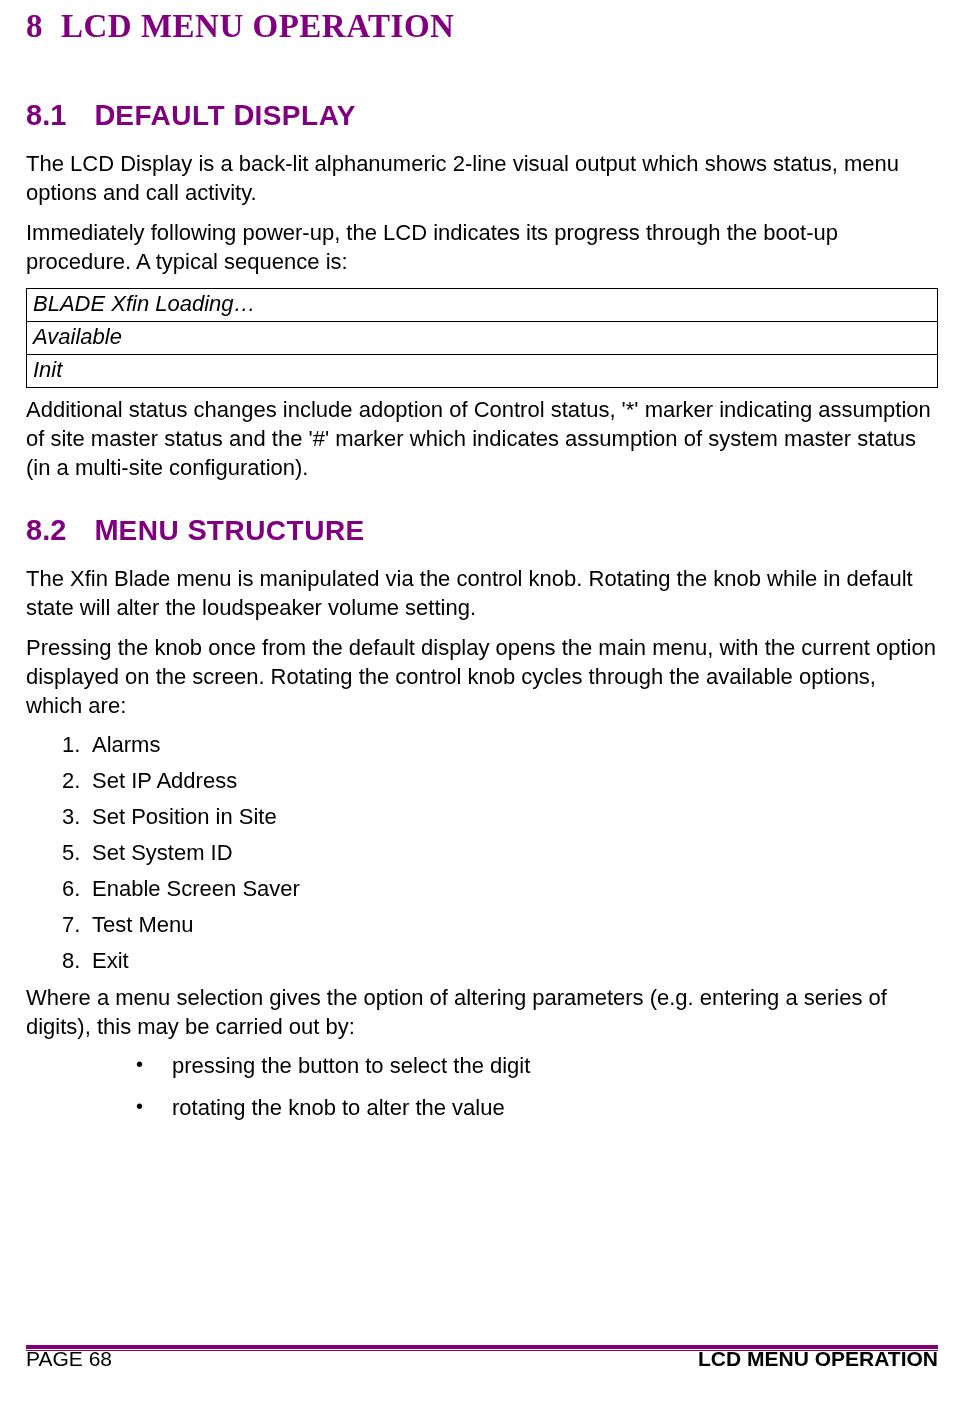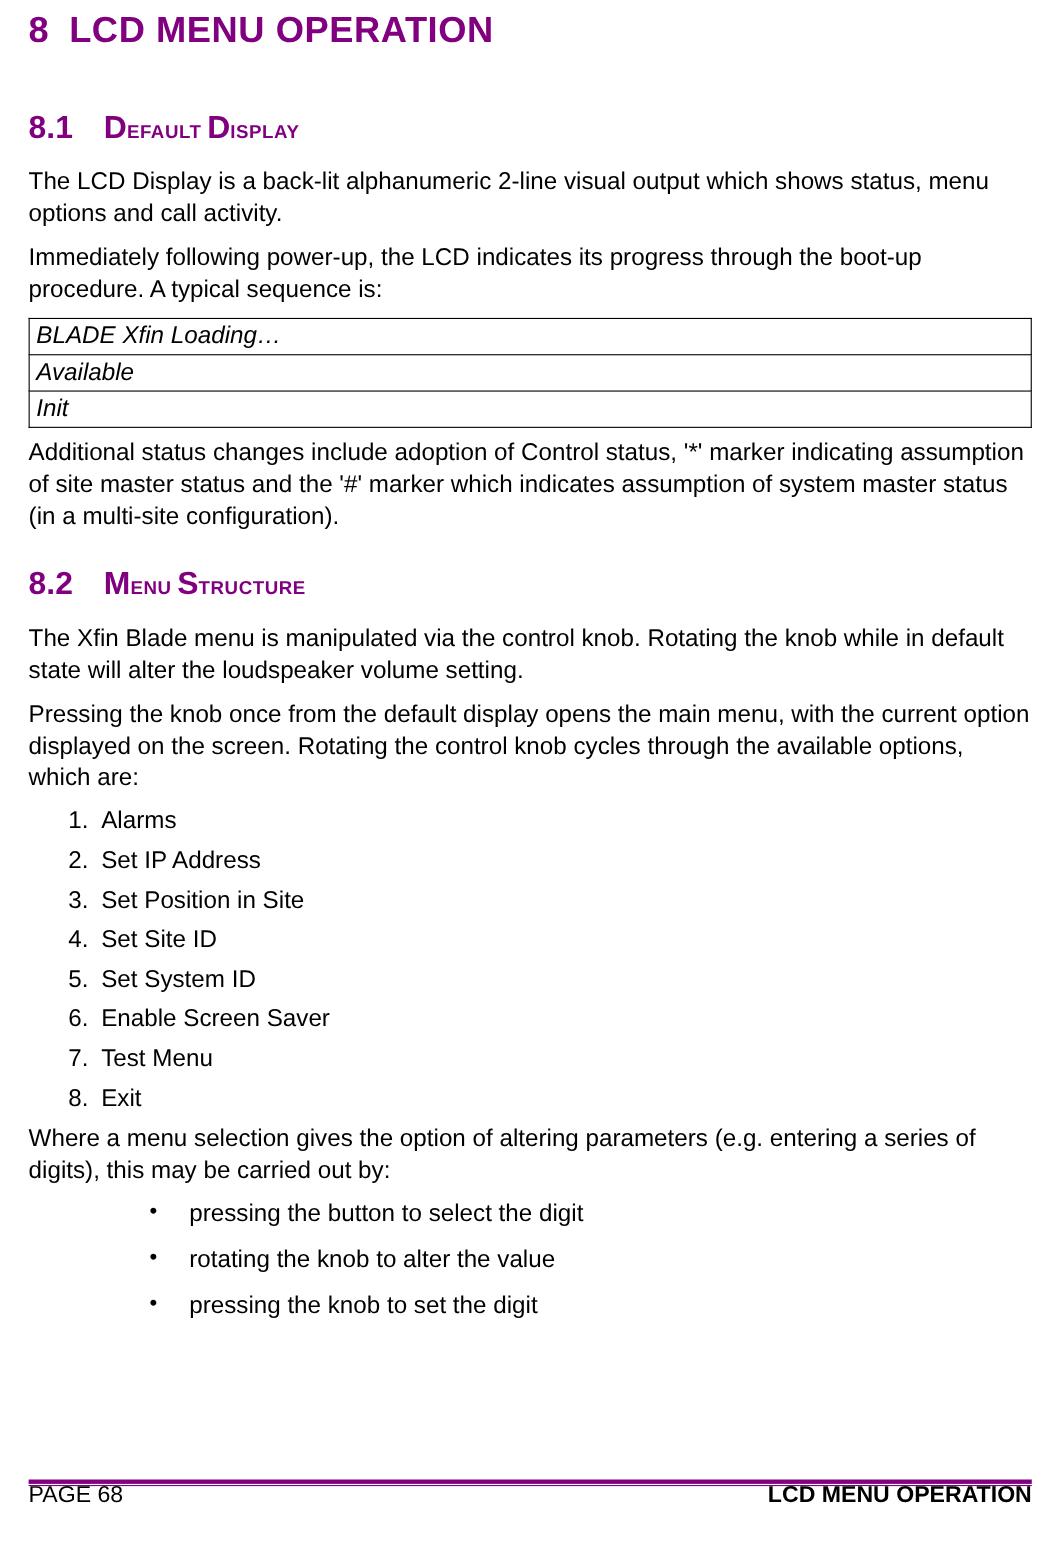--- a/index.html
+++ b/index.html
@@ -11,31 +11,32 @@
       color: #000;
       padding: 8px 26px 0 26px;
       position: relative;
     }
     .h1 {
       color: #800080;
       font-weight: bold;
       font-size: 33px;
       margin-bottom: 54px;
       letter-spacing: 0.5px;
+      font-family: Liberation Serif, serif;
     }
     .h1 .num { margin-right: 18px; }
     .h2 {
       color: #800080;
       font-weight: bold;
       font-size: 29px;
       margin-bottom: 18px;
     }
     .h2 .num { font-size: 29px; margin-right: 20px; }
     .h2 .lead { font-size: 29px; }
-    .h2 .rest { font-size: 17px; letter-spacing: 0.5px; }
+    .h2 .rest { font-size: 28px; letter-spacing: 0.5px; }
     .para {
       font-size: 22px;
       line-height: 1.3;
       margin-bottom: 12px;
     }
     .table {
       width: 100%;
       border-collapse: collapse;
       margin-bottom: 8px;
       margin-top: 2px;
@@ -141,32 +142,30 @@
   <span class="lead">M</span><span class="rest">ENU </span><span class="lead">S</span><span class="rest">TRUCTURE</span>
 </h2>
 
 <p class="para">The Xfin Blade menu is manipulated via the control knob. Rotating the knob while in default state will alter the loudspeaker volume setting.</p>
 <p class="para">Pressing the knob once from the default display opens the main menu, with the current option displayed on the screen. Rotating the control knob cycles through the available options, which are:</p>
 
 <ol class="numlist">
   <li><span class="n">1.</span><span>Alarms</span></li>
   <li><span class="n">2.</span><span>Set IP Address</span></li>
   <li><span class="n">3.</span><span>Set Position in Site</span></li>
-  <li><span class="n">4.</span><span>Set Site ID</span></li>
   <li><span class="n">5.</span><span>Set System ID</span></li>
   <li><span class="n">6.</span><span>Enable Screen Saver</span></li>
   <li><span class="n">7.</span><span>Test Menu</span></li>
   <li><span class="n">8.</span><span>Exit</span></li>
 </ol>
 
 <p class="para">Where a menu selection gives the option of altering parameters (e.g. entering a series of digits), this may be carried out by:</p>
 
 <ul class="blist">
   <li>pressing the button to select the digit</li>
   <li>rotating the knob to alter the value</li>
-  <li>pressing the knob to set the digit</li>
 </ul>
 
 <div class="footer-rule"></div>
 <div class="footer">
   <span class="left">PAGE 68</span>
   <span class="right">LCD MENU OPERATION</span>
 </div>
 
 </body></html>

